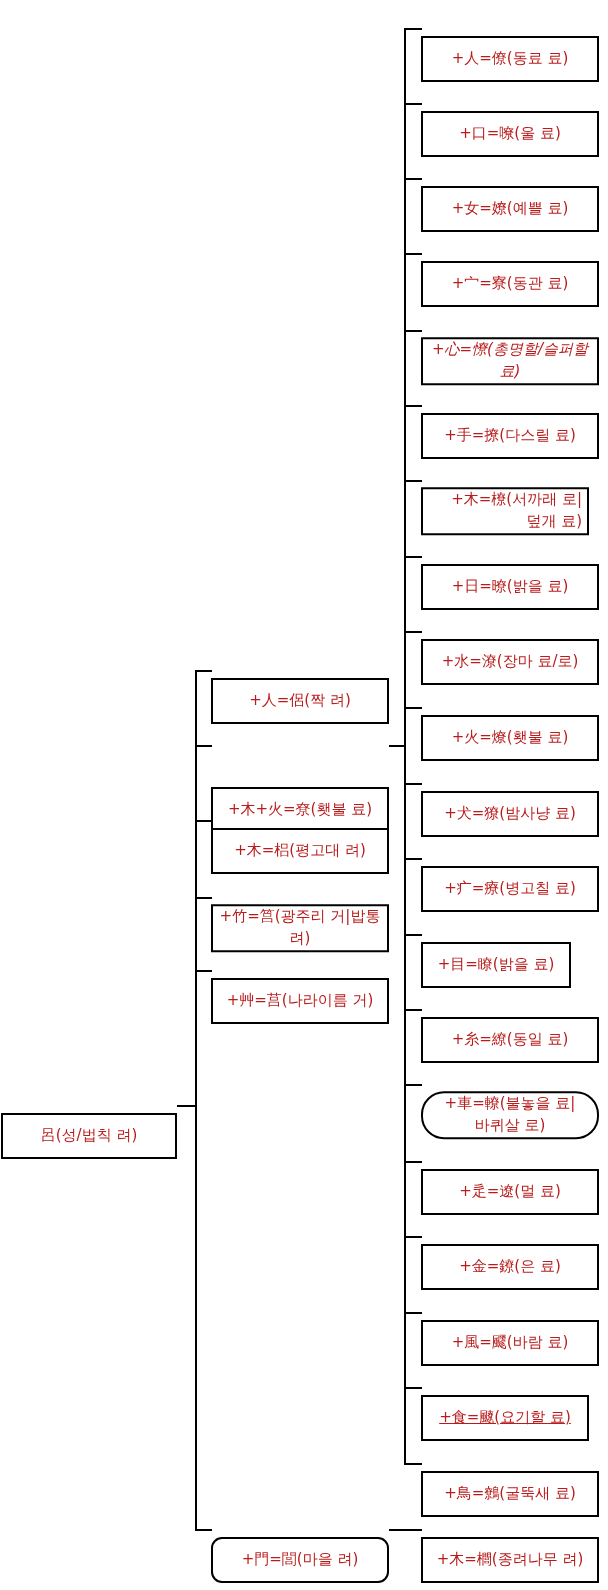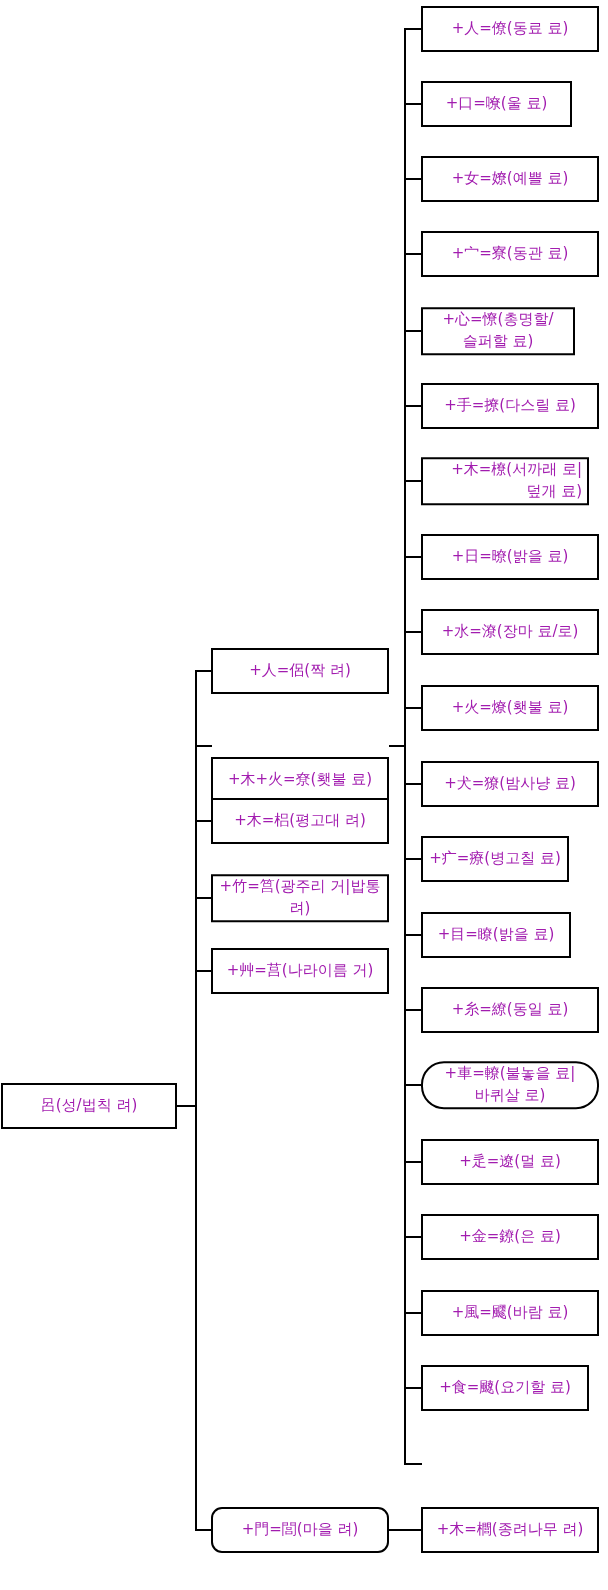--- a/index.html
+++ b/index.html
@@ -9,61 +9,63 @@
     background:#ffffff;
     font-family:"DejaVu Sans","Liberation Sans",sans-serif;
     overflow:hidden;
   }
   #wires{position:absolute;left:0;top:0;width:608px;height:1590px;}
   .node{
     position:absolute;
     box-sizing:border-box;
     border:2px solid #000;
     background:#fff;
-    color:#a21caf;
+    color:#b91c1c;
     display:flex;
     align-items:center;
     justify-content:center;
     text-align:center;
     font-size:15px;
     line-height:1.45;
     min-height:46px;
     padding:0 5px;
     transform:translateY(-50%);
     word-break:keep-all;
+    margin-top:30px;
   }
 </style>
 </head>
 <body>
 
 <div id="canvas">
   <svg id="wires" xmlns="http://www.w3.org/2000/svg" viewBox="0 0 608 1590">
       <path d="M177 1106 H197 M196 671 V1530 M195 671 H212 M195 746 H212 M195 821 H212 M195 898 H212 M195 971 H212 M195 1530 H212 M389 746 H406 M405 29 V1464 M404 29 H422 M404 104 H422 M404 179 H422 M404 254 H422 M404 331 H422 M404 406 H422 M404 481 H422 M404 557 H422 M404 632 H422 M404 708 H422 M404 784 H422 M404 859 H422 M404 935 H422 M404 1010 H422 M404 1085 H422 M404 1162 H422 M404 1237 H422 M404 1313 H422 M404 1388 H422 M404 1464 H422 M389 1530 H422 " stroke="#000000" stroke-width="2" fill="none"></path>
     </svg>
 
 <div class="node" style="left: 1px; width: 176px; top: 1106px;">呂(성/법칙 려)</div>
     <div class="node" style="left: 211px; width: 178px; top: 671px;">+人=侶(짝 려)</div>
     <div class="node" style="left: 211px; width: 178px; top: 780px;">+木+火=尞(횃불 료)</div>
     <div class="node" style="left: 211px; width: 178px; top: 821px;">+木=梠(평고대 려)</div>
     <div class="node" style="left: 211px; width: 178px; top: 898px;">+竹=筥(광주리 거|밥통 려)</div>
     <div class="node" style="left: 211px; width: 178px; top: 971px;">+艸=莒(나라이름 거)</div>
     <div class="node" style="left: 211px; width: 178px; top: 1530px; border-radius: 11px;">+門=閭(마을 려)</div>
     <div class="node" style="left: 421px; width: 178px; top: 29px;">+人=僚(동료 료)</div>
-    <div class="node" style="left: 421px; width: 151px; top: 104px;">+口=嘹(울 료)</div>
+    <div class="node" style="left: 421px; width: 178px; top: 104px;">+口=嘹(울 료)</div>
     <div class="node" style="left: 421px; width: 178px; top: 179px;">+女=嫽(예쁠 료)</div>
     <div class="node" style="left: 421px; width: 178px; top: 254px;">+宀=寮(동관 료)</div>
-    <div class="node" style="left: 421px; width: 154px; top: 331px;">+心=憭(총명할/슬퍼할 료)</div>
+    <div class="node" style="left: 421px; width: 178px; top: 331px; font-style: italic;">+心=憭(총명할/슬퍼할 료)</div>
     <div class="node" style="left: 421px; width: 178px; top: 406px;">+手=撩(다스릴 료)</div>
     <div class="node" style="left: 421px; width: 168px; top: 481px; text-align: right;">+木=橑(서까래 로|덮개 료)</div>
     <div class="node" style="left: 421px; width: 178px; top: 557px; text-align: center;">+日=暸(밝을 료)</div>
     <div class="node" style="left: 421px; width: 178px; top: 632px;">+水=潦(장마 료/로)</div>
     <div class="node" style="left: 421px; width: 178px; top: 708px;">+火=燎(횃불 료)</div>
     <div class="node" style="left: 421px; width: 178px; top: 784px;">+犬=獠(밤사냥 료)</div>
-    <div class="node" style="left: 421px; width: 148px; top: 859px;">+疒=療(병고칠 료)</div>
+    <div class="node" style="left: 421px; width: 178px; top: 859px;">+疒=療(병고칠 료)</div>
     <div class="node" style="left: 421px; width: 150px; top: 935px;">+目=瞭(밝을 료)</div>
     <div class="node" style="left: 421px; width: 178px; top: 1010px;">+糸=繚(동일 료)</div>
     <div class="node" style="left: 421px; width: 178px; top: 1085px; border-radius: 23px;">+車=轑(불놓을 료|바퀴살 로)</div>
     <div class="node" style="left: 421px; width: 178px; top: 1162px;">+辵=遼(멀 료)</div>
     <div class="node" style="left: 421px; width: 178px; top: 1237px;">+金=鐐(은 료)</div>
     <div class="node" style="left: 421px; width: 178px; top: 1313px;">+風=飂(바람 료)</div>
-    <div class="node" style="left: 421px; width: 168px; top: 1388px;">+食=飉(요기할 료)</div>
+    <div class="node" style="left: 421px; width: 168px; top: 1388px; text-decoration: underline;">+食=飉(요기할 료)</div>
+    <div class="node" style="left: 421px; width: 178px; top: 1464px;">+鳥=鷯(굴뚝새 료)</div>
     <div class="node" style="left: 421px; width: 178px; top: 1530px;">+木=櫚(종려나무 려)</div>
   </div>
 
 </body></html>

